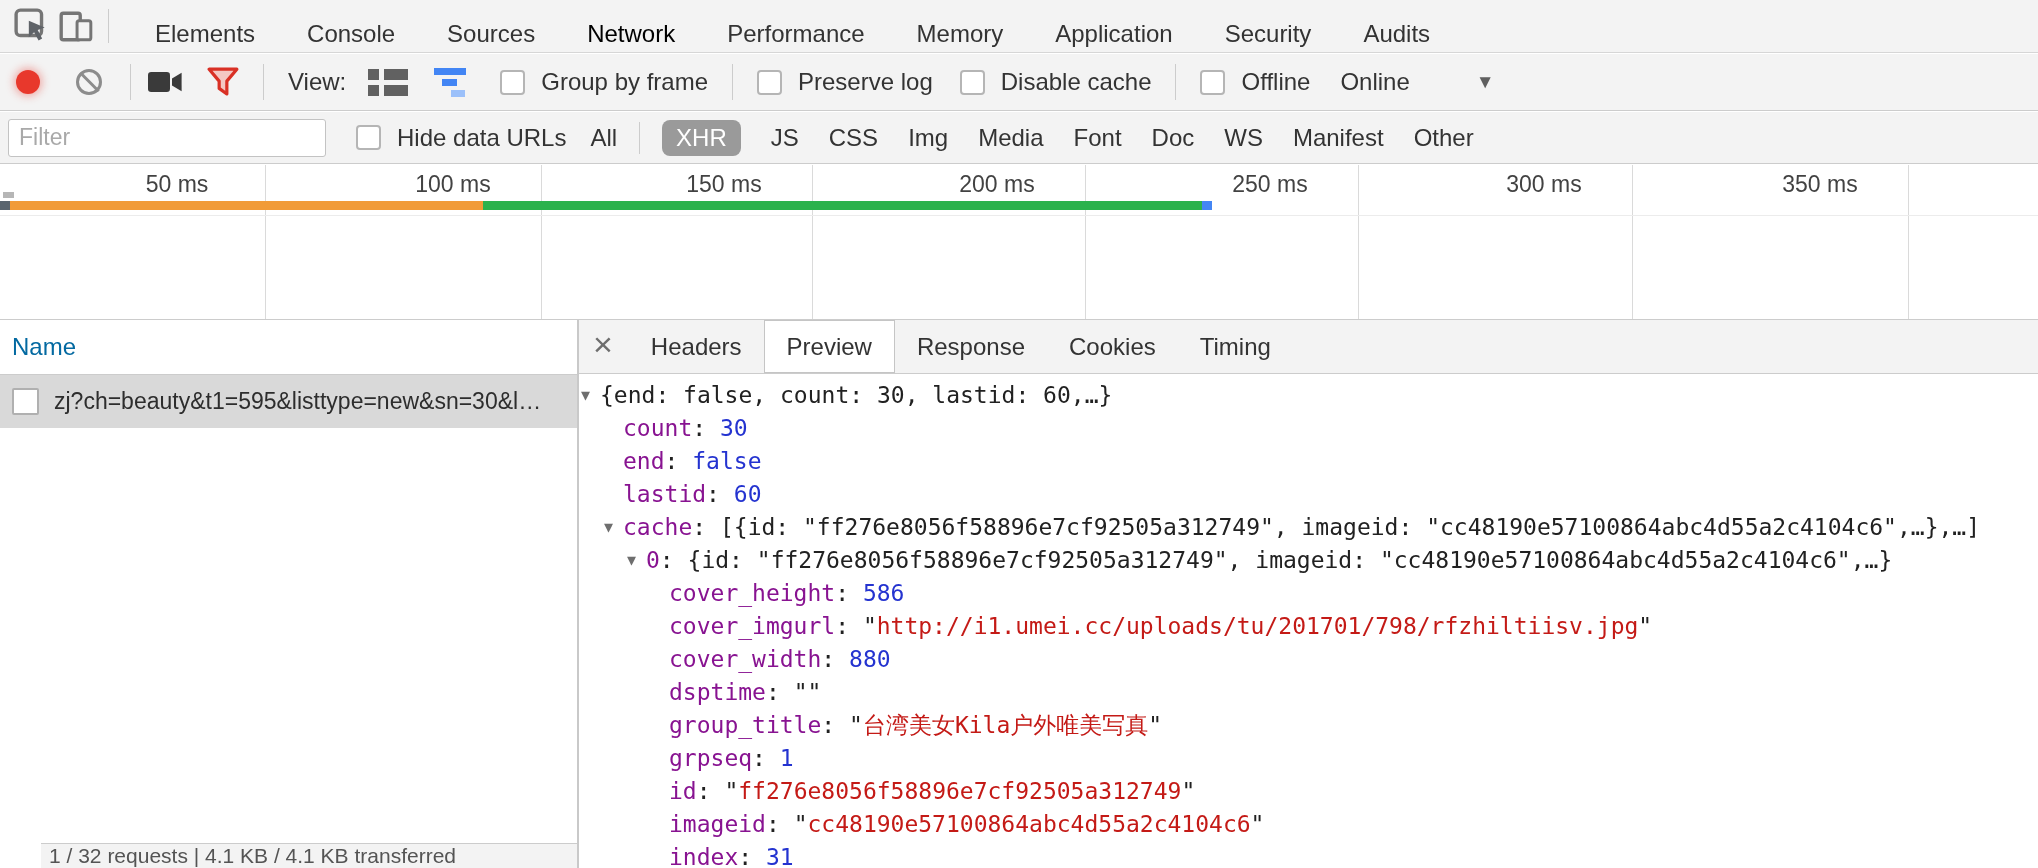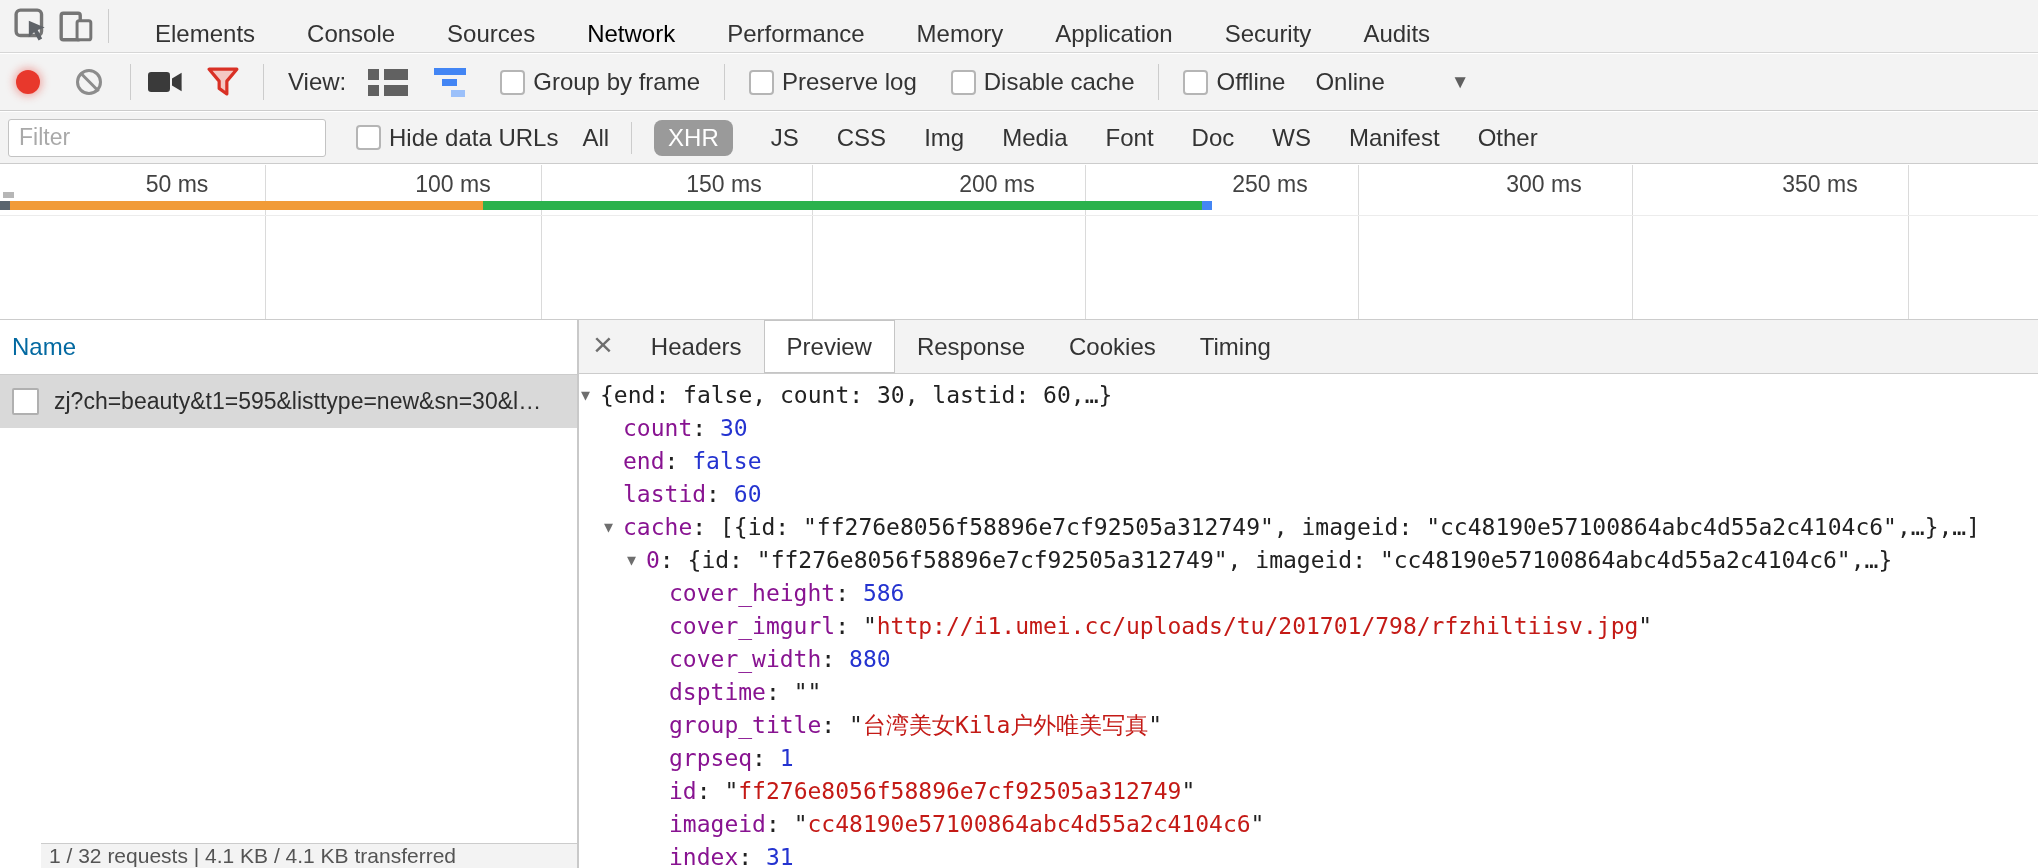--- a/index.html
+++ b/index.html
@@ -31,33 +31,33 @@
     background:#8c8c8c; transform:rotate(-45deg); }
   .label-view { margin-left:24px; }
   .icon-listview { display:flex; flex-direction:column; gap:5px; margin-left:22px; cursor:pointer; }
   .icon-listview .row { display:flex; gap:5px; }
   .icon-listview .sq { width:11px; height:11px; background:#616161; }
   .icon-listview .bar { width:24px; height:11px; background:#616161; }
   .icon-waterfall { display:flex; flex-direction:column; gap:4px; margin-left:26px; cursor:pointer; width:40px; }
   .icon-waterfall .b1 { margin-left:0; width:32px; height:7px; background:#4285f4; }
   .icon-waterfall .b2 { margin-left:8px; width:15px; height:7px; background:#4285f4; }
   .icon-waterfall .b3 { margin-left:17px; width:14px; height:7px; background:#9bc0fa; }
-  .cb { display:flex; align-items:center; gap:8px; cursor:pointer; white-space:nowrap; }
+  .cb { display:flex; align-items:center; gap:16px; cursor:pointer; white-space:nowrap; }
   .cb .box { width:25px; height:25px; background:#fff; border:2px solid #b5b5b5; border-radius:4px; flex:0 0 auto; }
   .select-cond { display:flex; align-items:center; margin-left:30px; cursor:pointer; }
   .dd-arrow { font-size:19px; color:#5f5f5f; margin-left:66px; }
 
   
   .filterbar { position:absolute; top:112px; left:0; right:0; height:52px; background:#f3f3f3;
     border-bottom:1px solid #ccc; display:flex; align-items:center; font-size:24px; color:#333; }
   .filter-input { margin-left:8px; width:318px; height:38px; border:1px solid #c3c3c3; border-radius:3px;
     background:#fff; font-size:23px; padding:0 10px; color:#333; font-family:"Liberation Sans",sans-serif; }
   .filter-input::placeholder { color:#a9a9a9; }
   .types { display:flex; align-items:center; }
-  .type { margin-left:38px; cursor:pointer; white-space:nowrap; }
+  .type { margin-left:30px; cursor:pointer; white-space:nowrap; }
   .type.selected { background:#9a9a9a; color:#fff; border-radius:8px; padding:4px 14px; margin-left:22px; }
   .types .sep { margin-left:22px; height:32px; }
 
   
   .overview { position:absolute; top:165px; left:0; right:0; height:155px; background:#fff;
     border-bottom:1px solid #ccc; overflow:hidden; cursor:pointer; }
   .gridline { position:absolute; top:0; bottom:0; width:1px; background:#dadada; }
   .tick { position:absolute; top:6px; width:160px; text-align:center; font-size:23px; color:#424242; }
   .ruler-line { position:absolute; top:50px; left:0; right:0; height:1px; background:#ececec; }
   .ov-seg { position:absolute; top:36px; height:9px; }
@@ -160,21 +160,21 @@
     </div>
     <label class="cb" style="margin-left:26px;">
       <span class="box"></span>
       <span>Group by frame</span>
     </label>
     <div class="sep" style="margin-left:24px;"></div>
     <label class="cb" style="margin-left:24px;">
       <span class="box"></span>
       <span>Preserve log</span>
     </label>
-    <label class="cb" style="margin-left:34px;">
+    <label class="cb" style="margin-left:27px;">
       <span class="box"></span>
       <span>Disable cache</span>
     </label>
     <div class="sep" style="margin-left:24px;"></div>
     <label class="cb" style="margin-left:24px;">
       <span class="box"></span>
       <span>Offline</span>
     </label>
     <div class="select-cond">
       <span>Online</span>

